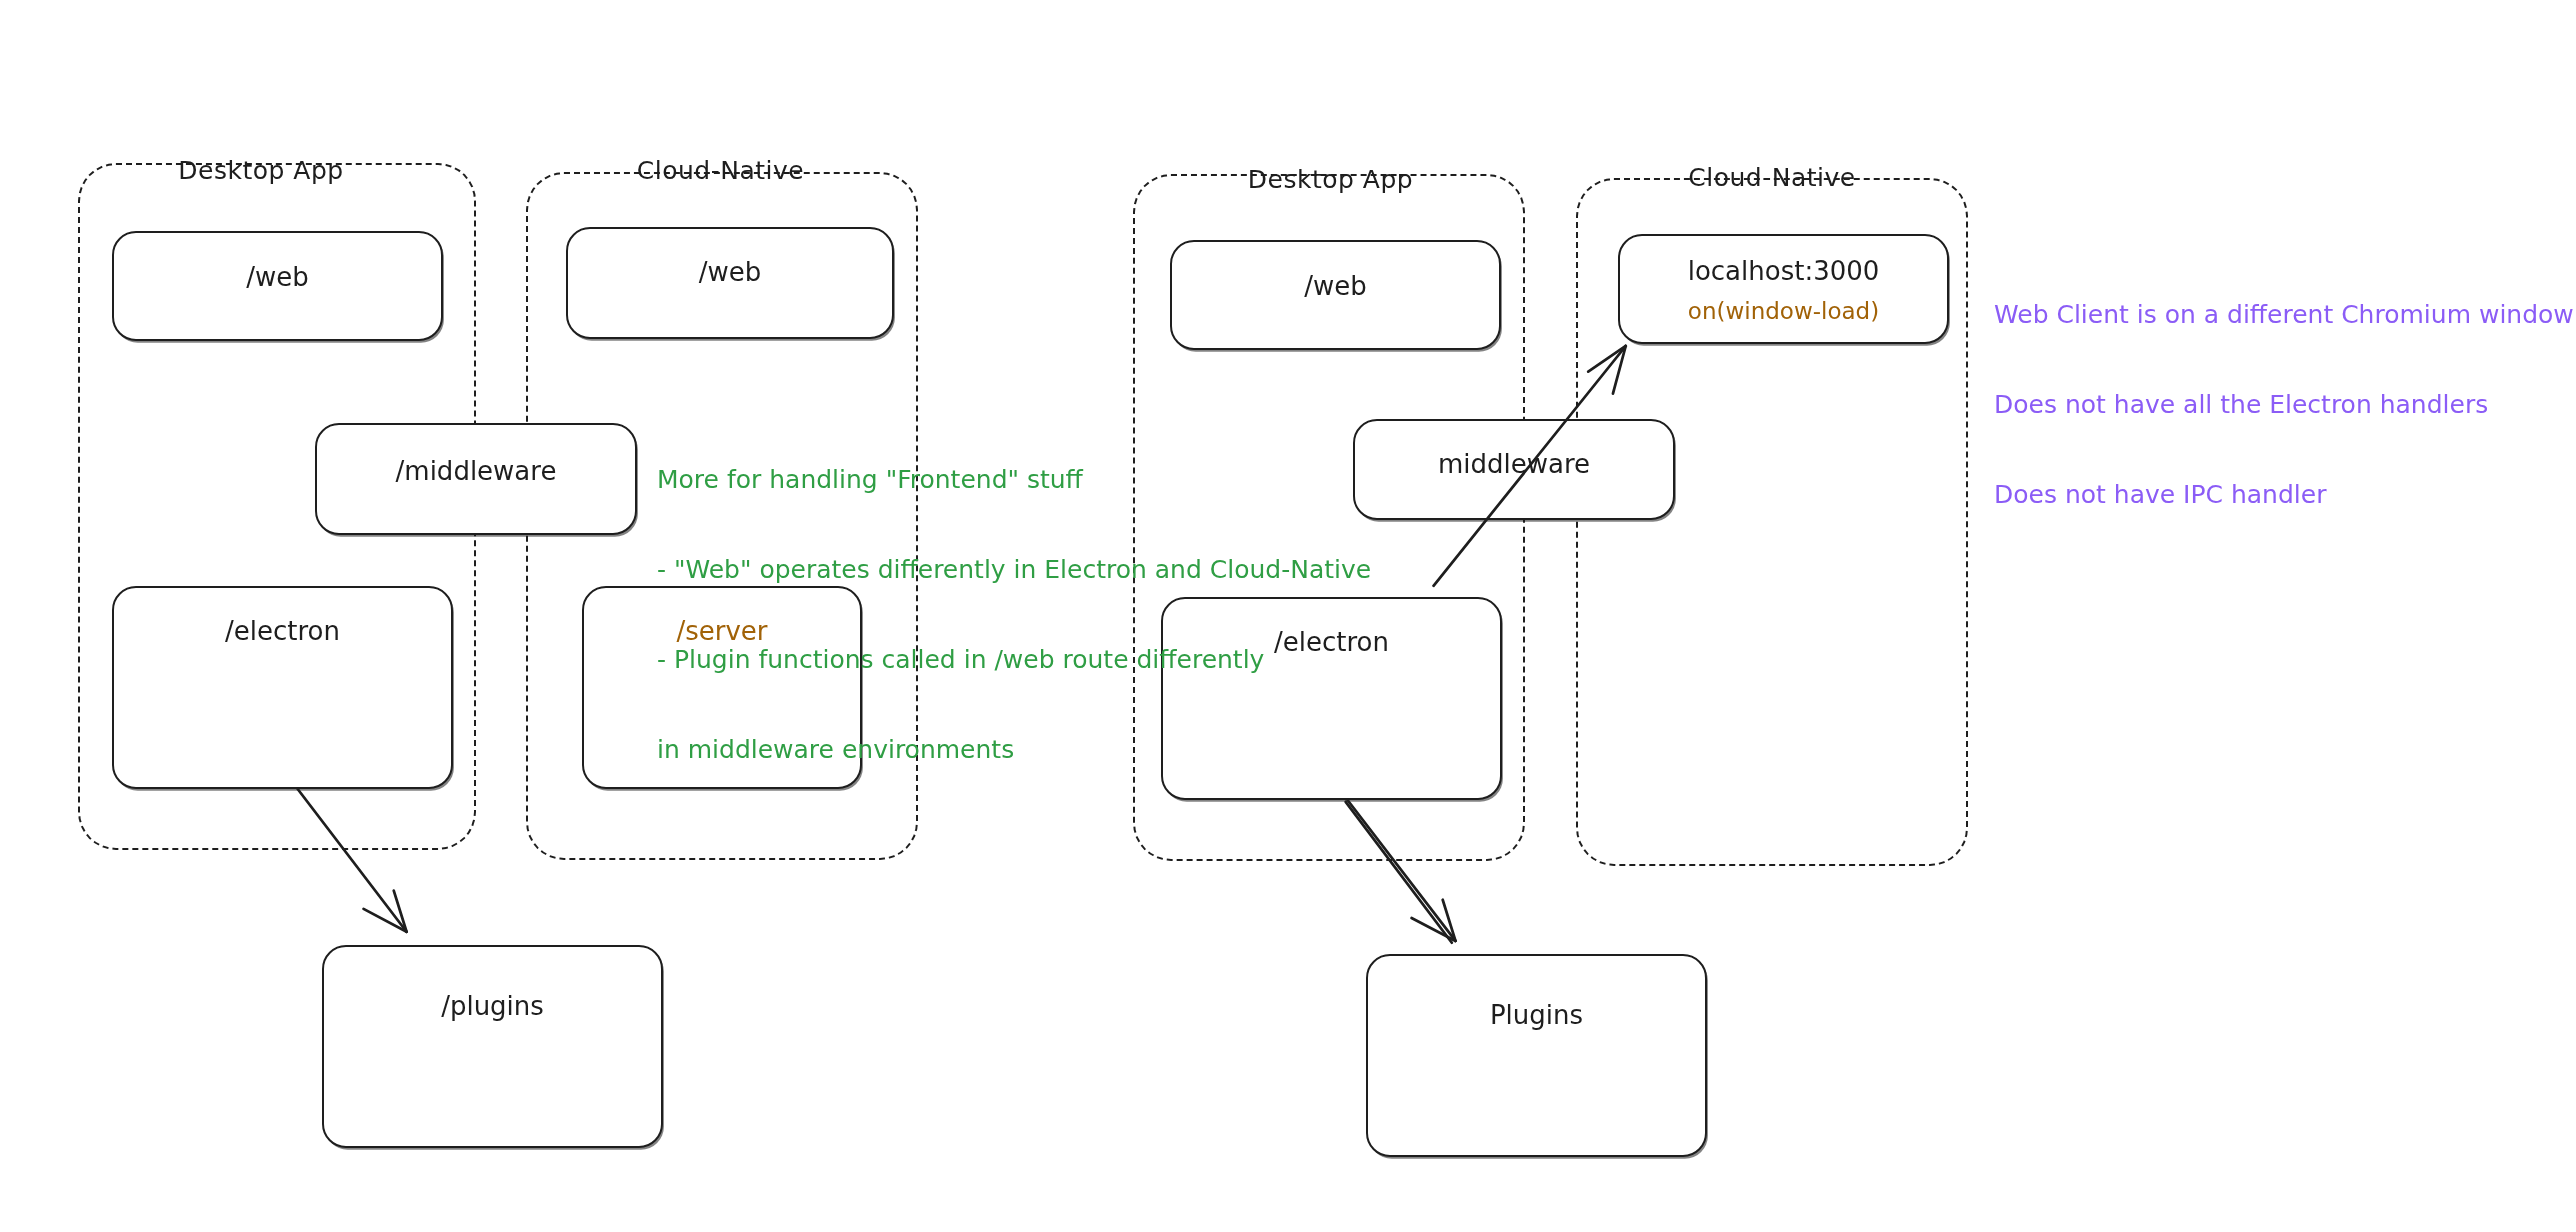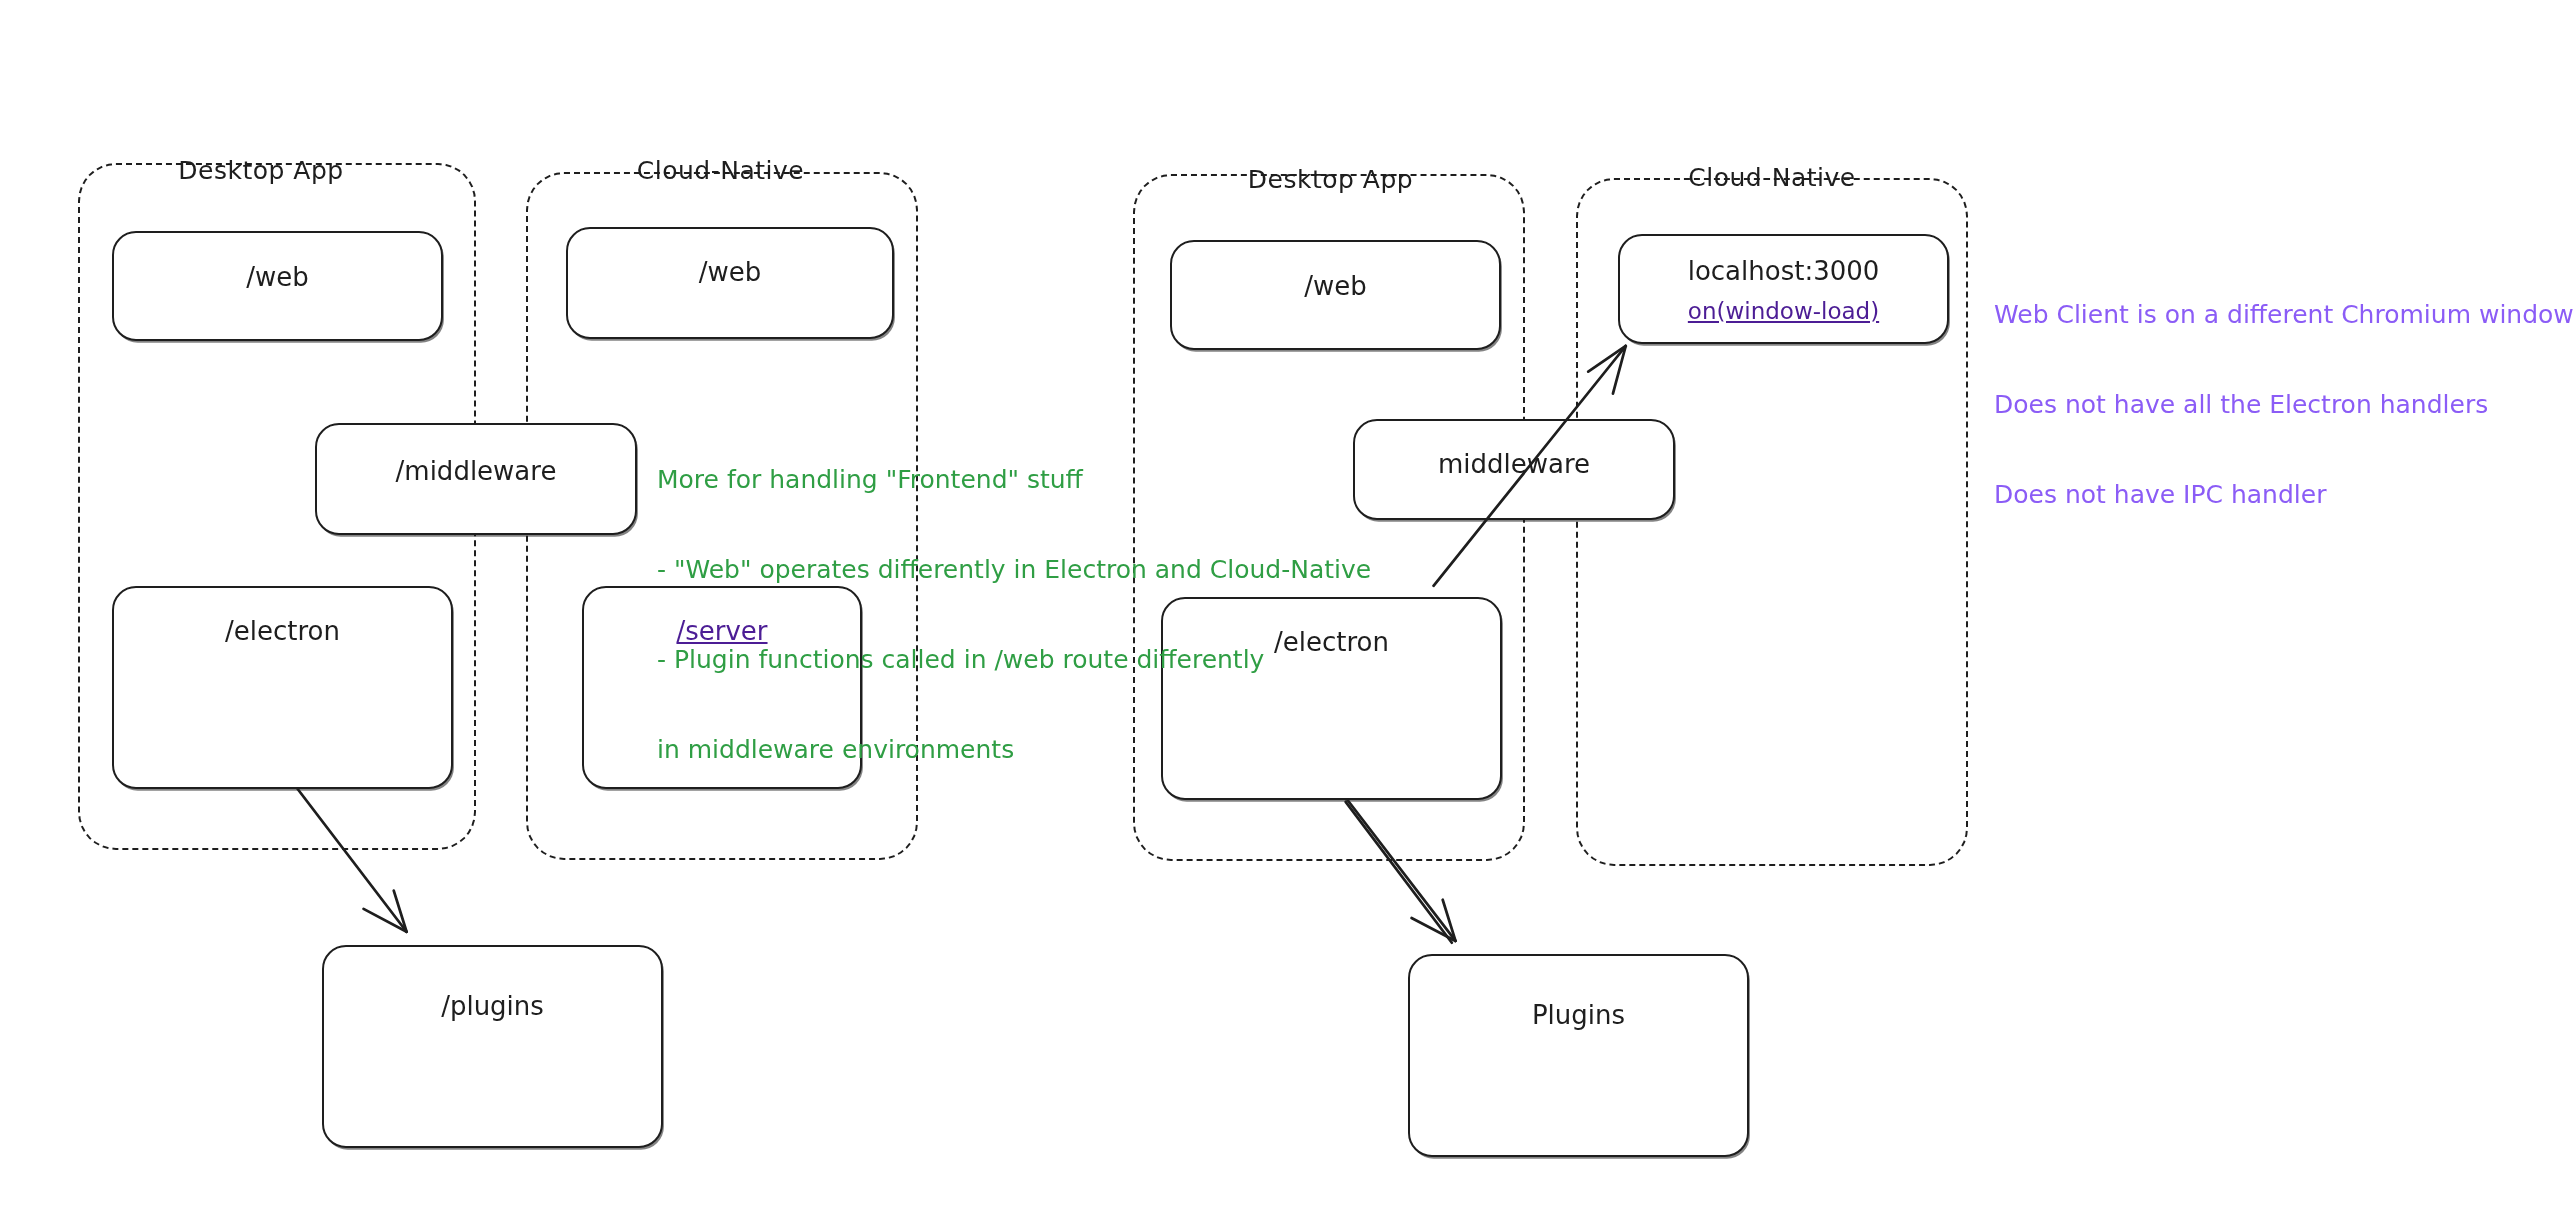--- a/index.html
+++ b/index.html
@@ -45,22 +45,21 @@
     position: absolute;
     left: 0;
     right: 0;
     text-align: center;
     font-family: "DejaVu Sans", sans-serif;
     font-size: 26px;
     color: #1e1e1e;
     white-space: nowrap;
   }
   .node-label.red {
-    color: #4c1d95;
-    text-decoration: underline;
+    color: #a16207;
   }
   .node-label.sub {
     font-size: 23px;
   }
   .annotation {
     position: absolute;
     font-family: "DejaVu Sans", sans-serif;
     font-size: 25px;
     line-height: 30px;
     white-space: pre;
@@ -128,21 +127,21 @@
   </div>
 
   <div class="node-box" style="left:1353px; top:419px; width:322px; height:101px;">
     <div class="node-label" style="top:27.5px;">middleware</div>
   </div>
 
   <div class="node-box" style="left:1161px; top:597px; width:341px; height:203px;">
     <div class="node-label" style="top:27.5px;">/electron</div>
   </div>
 
-  <div class="node-box" style="left:1366px; top:954px; width:341px; height:203px;margin-left:42px;">
+  <div class="node-box" style="left:1366px; top:954px; width:341px; height:203px;">
     <div class="node-label" style="top:44px;">Plugins</div>
   </div>
 
   <div class="annotation green" style="left:657px; top:405px;">
     <span class="ann-line">More for handling "Frontend" stuff</span>
     <span class="ann-line">- "Web" operates differently in Electron and Cloud-Native</span>
     <span class="ann-line">- Plugin functions called in /web route differently</span>
     <span class="ann-line">in middleware environments</span>
   </div>
 

